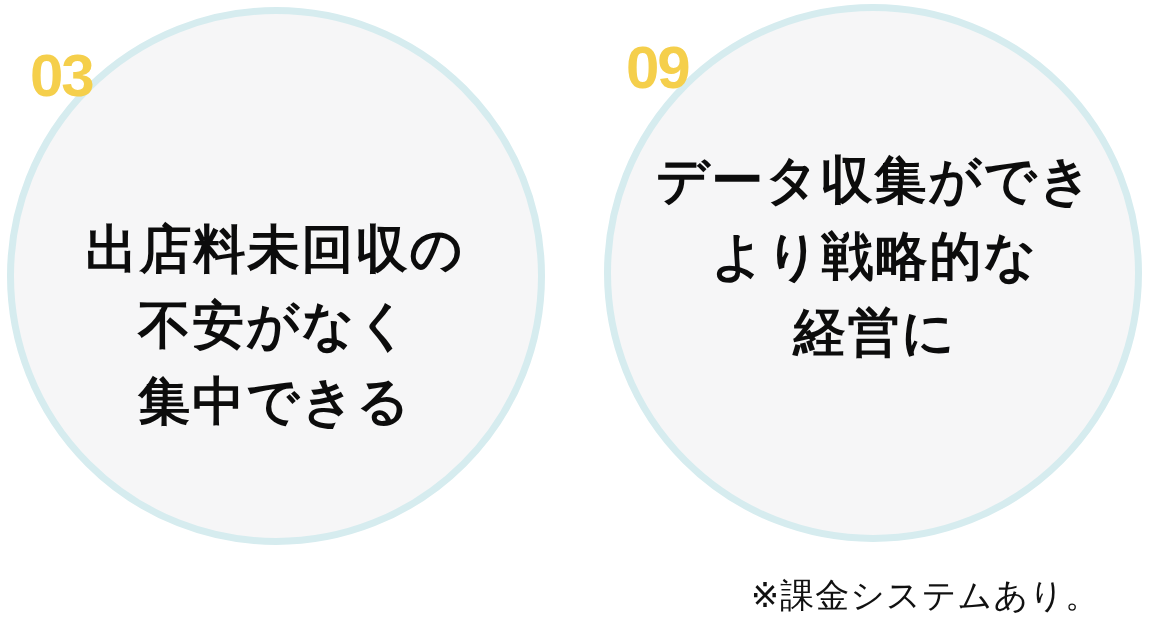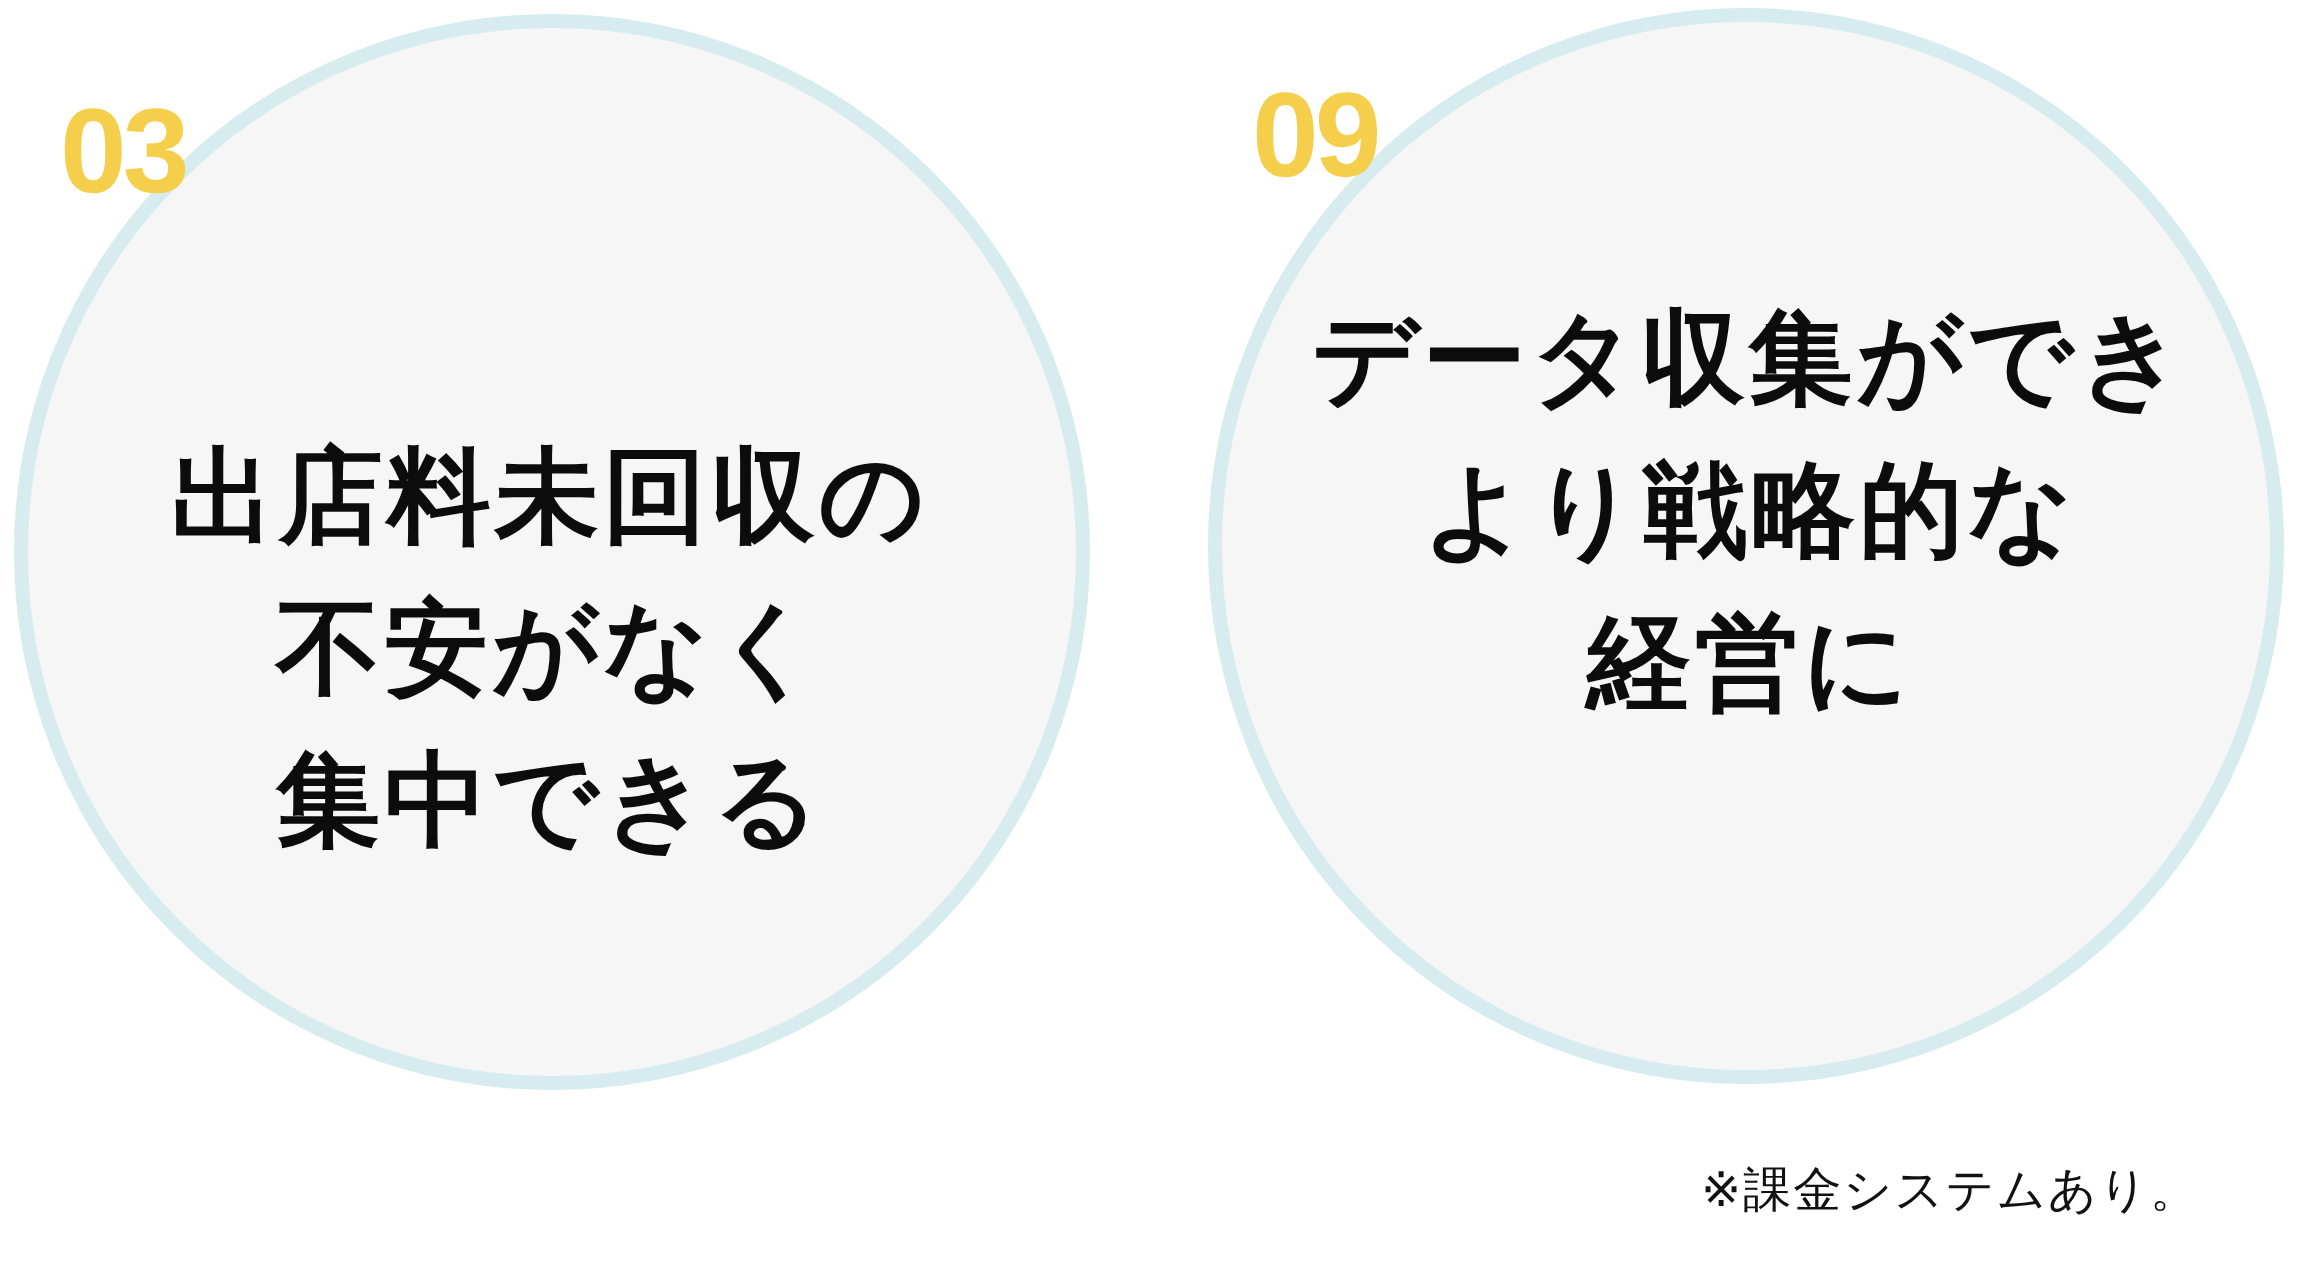--- a/index.html
+++ b/index.html
@@ -49,21 +49,21 @@
       white-space: nowrap;
     }
     .headline .line { display: block; }
     #headline-03 { left: 20px;  width: 510px; top: 164px; margin-top: 47px; }
     #headline-04 { left: 615px; width: 520px; top: 142px; }
 
     .footnote {
       position: absolute;
       right: 50px;
       top: 573px;
-      font-size: 24px;
+      font-size: 34px;
       line-height: 44px;
       color: #111111;
       font-weight: 400;
       letter-spacing: 1px;
       white-space: nowrap;
     }
   </style>
 </head>
 <body>
 

